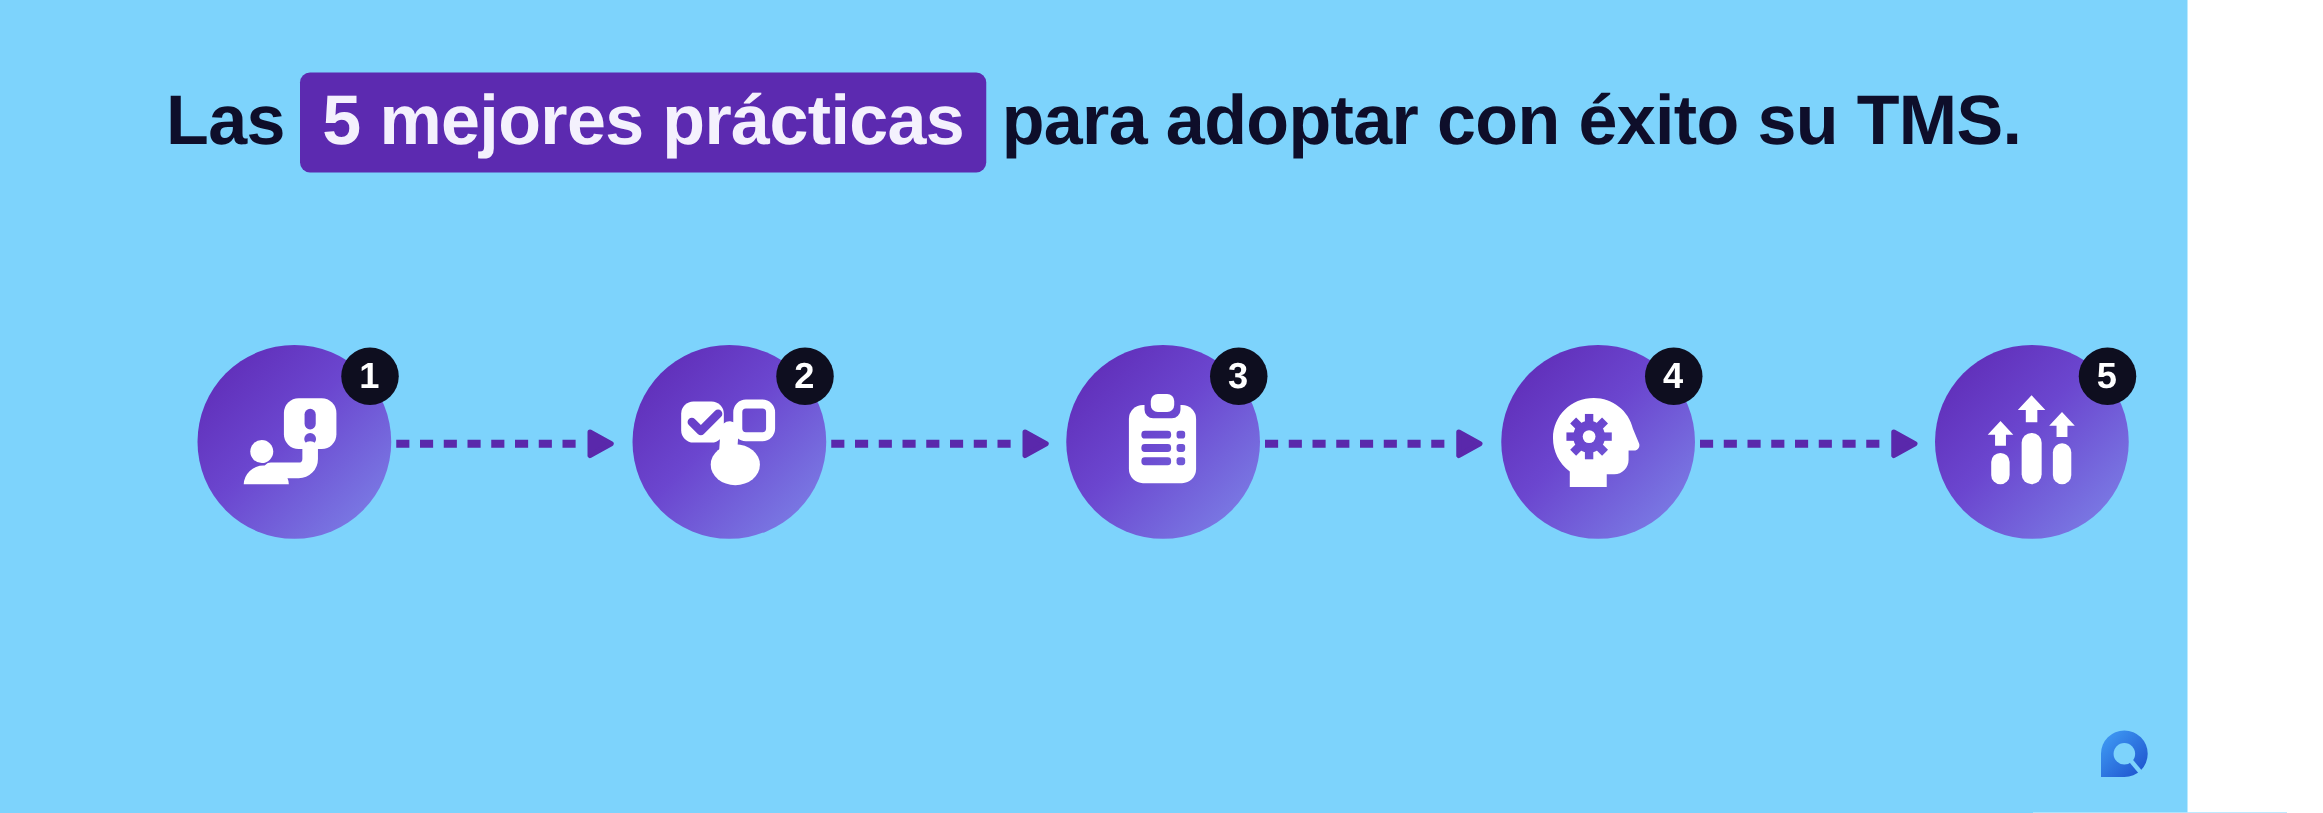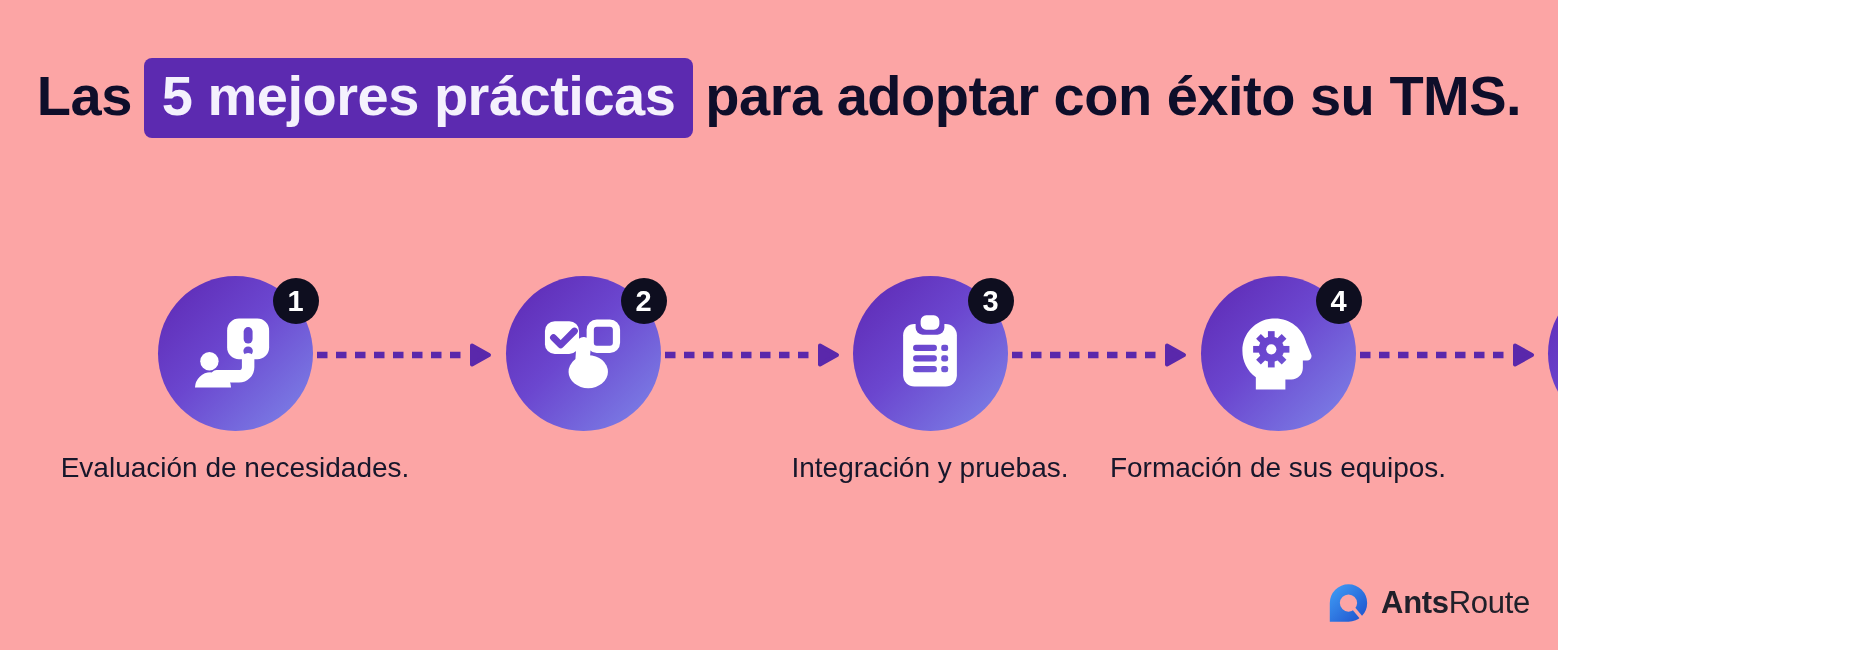--- a/index.html
+++ b/index.html
@@ -1,20 +1,20 @@
 <!DOCTYPE html>
 <html><head>
 <meta charset="utf-8">
 <style>
   html, body { margin: 0; padding: 0; }
   .canvas {
     position: relative;
-    width: 1558px;
+    width: 1750px;
     height: 650px;
-    background: #fca5a5;
+    background: #7dd3fc;
     font-family: "Liberation Sans", sans-serif;
     overflow: hidden;
   }
 
   
   .title {
     position: absolute;
     top: 58px; left: 0; right: 0;
     margin: 0;
     text-align: center;
@@ -92,21 +92,20 @@
             <circle cx="42" cy="29.8" r="3.6" fill="#000"></circle>
           </mask>
         </defs>
         <rect x="26" y="5" width="32" height="31" rx="9" fill="#fff" mask="url(#m-ic1)"></rect>
         <path d="M42 36 v6 a7 7 0 0 1 -7 7 H18" fill="none" stroke="#fff" stroke-width="9.5" stroke-linecap="round"></path>
         <circle cx="12.5" cy="37.5" r="7" fill="#fff"></circle>
         <path d="M1.5 57.5 a12 12 0 0 1 12 -11.5 h3.5 a12 12 0 0 1 12 11.5 z" fill="#fff"></path>
       </svg>
       <div class="badge">1</div>
     </div>
-    <div class="label">Evaluación de necesidades.</div>
   </div>
 
   <div class="step" style="left:393px">
     <div class="circle">
       <svg width="84" height="84" viewBox="0 0 64 64">
         <defs>
           <mask id="m-ic2">
             <rect width="64" height="64" fill="#fff"></rect>
             <path d="M9.5 19.5 l5.5 5.5 L25.5 14.5" fill="none" stroke="#000" stroke-width="5.2" stroke-linecap="round" stroke-linejoin="round"></path>
           </mask>
@@ -135,21 +134,20 @@
             <rect x="41" y="33" width="5.5" height="5" rx="1.8" fill="#000"></rect>
             <rect x="18.5" y="41.5" width="19" height="5" rx="2.2" fill="#000"></rect>
             <rect x="41" y="41.5" width="5.5" height="5" rx="1.8" fill="#000"></rect>
           </mask>
         </defs>
         <rect x="10.5" y="8" width="43" height="50" rx="9" fill="#fff" mask="url(#m-ic3)"></rect>
         <rect x="24.5" y="1" width="15" height="11.5" rx="4.5" fill="#fff"></rect>
       </svg>
       <div class="badge">3</div>
     </div>
-    <div class="label">Integración y pruebas.</div>
   </div>
 
   <div class="step" style="left:1088px">
     <div class="circle">
       <svg width="86" height="86" viewBox="0 0 64 64">
         <defs>
           <mask id="m-ic4">
             <rect width="64" height="64" fill="#fff"></rect>
             <g stroke="#000" stroke-width="5">
               <circle cx="27" cy="28.5" r="9.5" fill="#000" stroke="none"></circle>
@@ -162,21 +160,20 @@
               <line x1="27" y1="23.5" x2="27" y2="15"></line>
               <line x1="30.5" y1="24.9" x2="36.5" y2="18.9"></line>
             </g>
             <circle cx="27" cy="28.5" r="3.8" fill="#fff"></circle>
           </mask>
         </defs>
         <path d="M15.5 58.5 v-9.2 C9 44.4 5.5 37.3 5.5 29.5 5.5 16 16.3 5.5 29.8 5.5 c11.2 0 20.8 7.6 23.3 18.3 l3.6 8.6 c0.9 2.1 -0.7 4.4 -3 4.4 h-3.2 v5.6 c0 4.7 -3.8 8.5 -8.5 8.5 h-4.5 v7.6 z" fill="#fff" mask="url(#m-ic4)"></path>
       </svg>
       <div class="badge">4</div>
     </div>
-    <div class="label">Formación de sus equipos.</div>
   </div>
 
   <div class="step step5" style="left:1495px">
     <div class="circle">
       <svg width="82" height="84" viewBox="0 0 64 64">
         <g fill="#fff">
           <rect x="7" y="38.5" width="11.5" height="19.5" rx="5.7"></rect>
           <rect x="26" y="26" width="12.5" height="32" rx="6.2"></rect>
           <rect x="45.5" y="32.5" width="11.5" height="25.5" rx="5.7"></rect>
           <path d="M12.8 18.5 l-8 8.6 h4.6 v7 h6.8 v-7 h4.6 z"></path>
@@ -213,16 +210,15 @@
           <stop offset="1" stop-color="#1c4ecb"></stop>
         </linearGradient>
         <mask id="m-logo">
           <rect width="48" height="48" fill="#fff"></rect>
           <circle cx="24.5" cy="24" r="9" fill="#000"></circle>
           <rect x="27" y="27" width="20" height="3.6" fill="#000" transform="rotate(50 29 29)"></rect>
         </mask>
       </defs>
       <path d="M5 43 V24 A19.5 19.5 0 1 1 24.5 43.5 H5 z" fill="url(#g-logo)" mask="url(#m-logo)"></path>
     </svg>
-    <div class="logo-text"><span class="bold">Ants</span><span class="reg">Route</span></div>
   </div>
 
 </div>
 
 </body></html>

